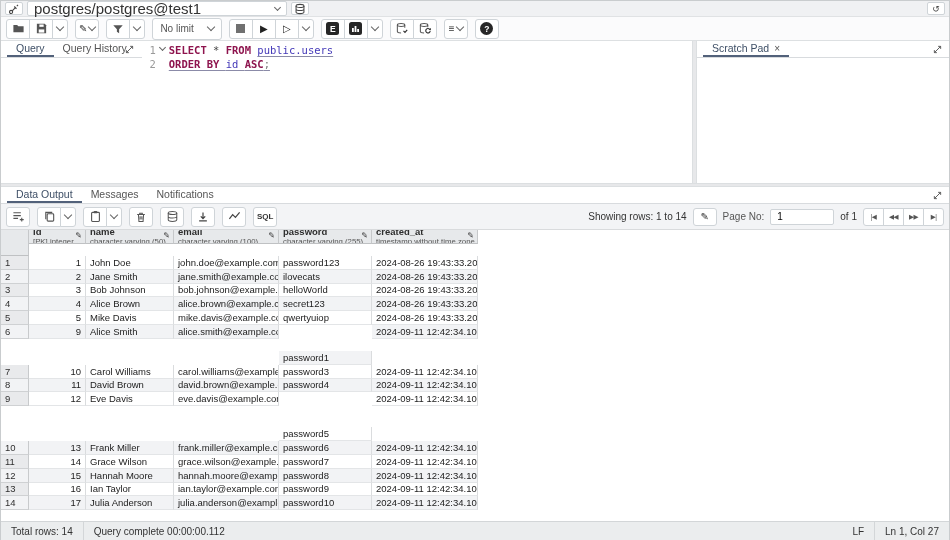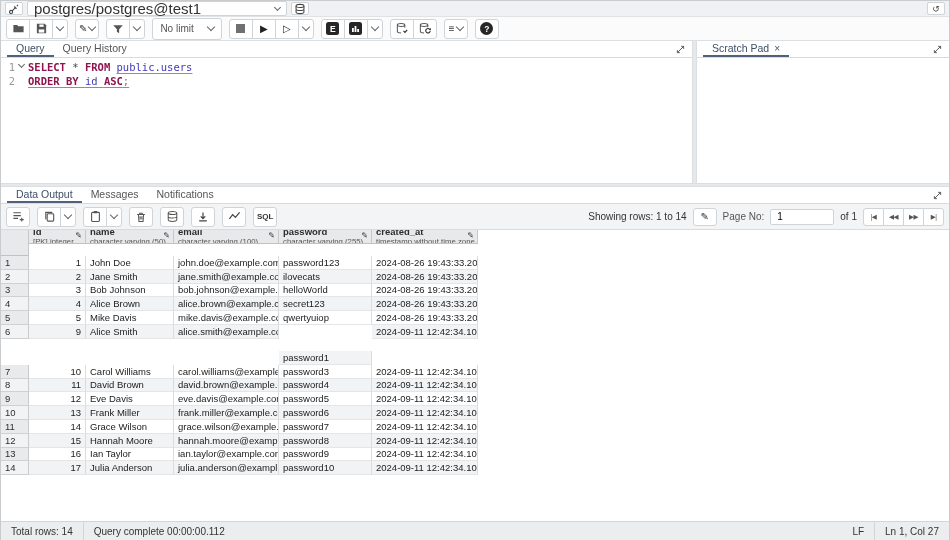--- a/index.html
+++ b/index.html
@@ -34,21 +34,21 @@
   .badge{width:13px;height:13px;background:#262626;border-radius:2.5px;color:#fff;font-weight:bold;
          font-size:8.5px;display:flex;align-items:center;justify-content:center;}
   .circ{width:13px;height:13px;background:#262626;border-radius:50%;color:#fff;font-weight:bold;
         font-size:8.5px;display:flex;align-items:center;justify-content:center;}
   .stop-sq{width:9px;height:9px;background:#707070;}
   .play{font-size:10px;color:#222;line-height:1;}
   .icon svg{display:block;}
 
   
   .workspace{position:absolute;left:0;top:40px;width:100%;height:142px;display:flex;}
-  .editor-pane{width:691px;display:flex;flex-direction:column;background:#fff;}
+  .editor-pane{width:691px;display:flex;flex-direction:row;background:#fff;}
   .vsplit{width:3px;background:#e7e8ea;border-left:1px solid #dcdfe1;border-right:1px solid #dcdfe1;cursor:col-resize;}
   .scratch-pane{flex:1;display:flex;flex-direction:column;background:#fff;}
   .tabbar{height:17px;border-bottom:1px solid #d8dbde;display:flex;align-items:stretch;
           padding:0 6px;box-sizing:border-box;background:#fff;position:relative;}
   .tabs{display:flex;align-items:stretch;gap:0;}
   .tab{display:flex;align-items:center;gap:5px;padding:0 9px;font-size:10.5px;color:#555;
        border-bottom:2px solid transparent;box-sizing:border-box;cursor:pointer;}
   .tab.active{color:#3e4f66;border-bottom-color:#52617a;}
   .tab .close{font-size:10px;color:#555;cursor:pointer;}
   .expand-btn{position:absolute;right:5px;top:2px;width:14px;height:13px;background:transparent;border:none;
@@ -464,21 +464,21 @@
             <div class="gc" style="width: 88px;">David Brown</div>
             <div class="gc" style="width: 105px;">david.brown@example.com</div>
             <div class="gc" style="width: 93px;">password4</div>
             <div class="gc" style="width: 106px;">2024-09-11 12:42:34.109114</div>
           </div>
           <div class="grow">
             <div class="gc rnum" style="width: 28px;">9</div>
             <div class="gc r" style="width: 57px;">12</div>
             <div class="gc" style="width: 88px;">Eve Davis</div>
             <div class="gc" style="width: 105px;">eve.davis@example.com</div>
-            <div class="gc" style="width: 93px;">password5</div>
+            <div class="gc" style="width: 93px; margin-top: 35px;">password5</div>
             <div class="gc" style="width: 106px;">2024-09-11 12:42:34.109114</div>
           </div>
           <div class="grow alt">
             <div class="gc rnum" style="width: 28px;">10</div>
             <div class="gc r" style="width: 57px;">13</div>
             <div class="gc" style="width: 88px;">Frank Miller</div>
             <div class="gc" style="width: 105px;">frank.miller@example.com</div>
             <div class="gc" style="width: 93px;">password6</div>
             <div class="gc" style="width: 106px;">2024-09-11 12:42:34.109114</div>
           </div>

